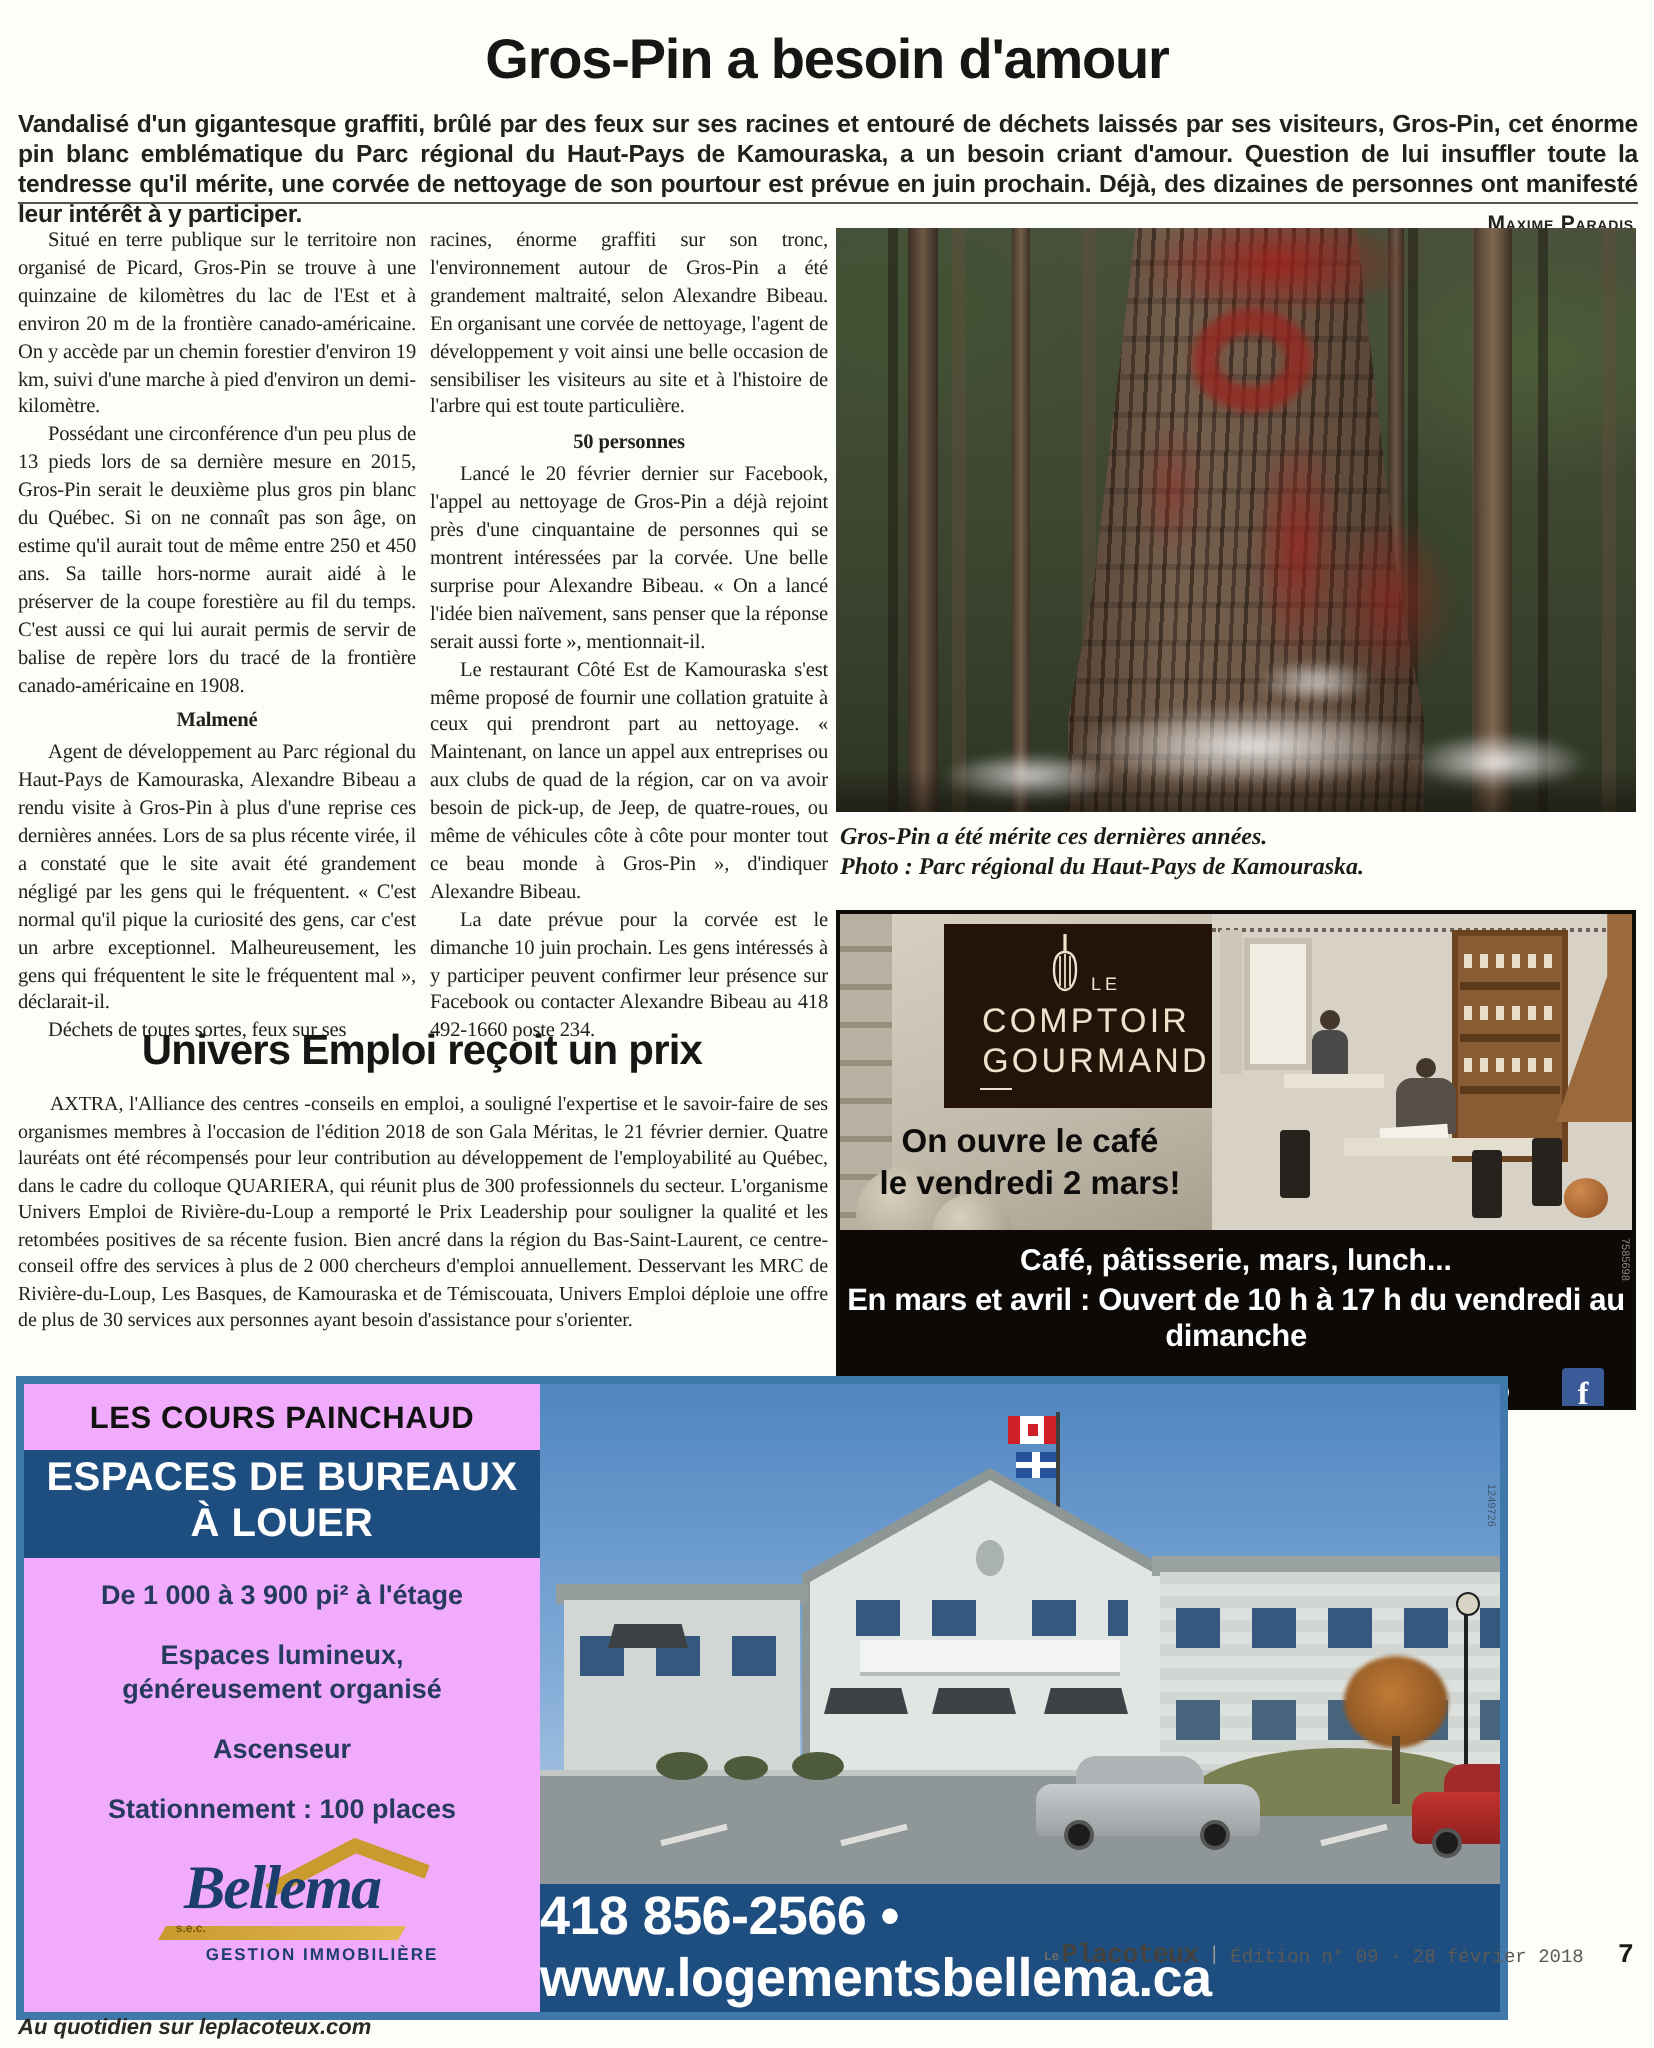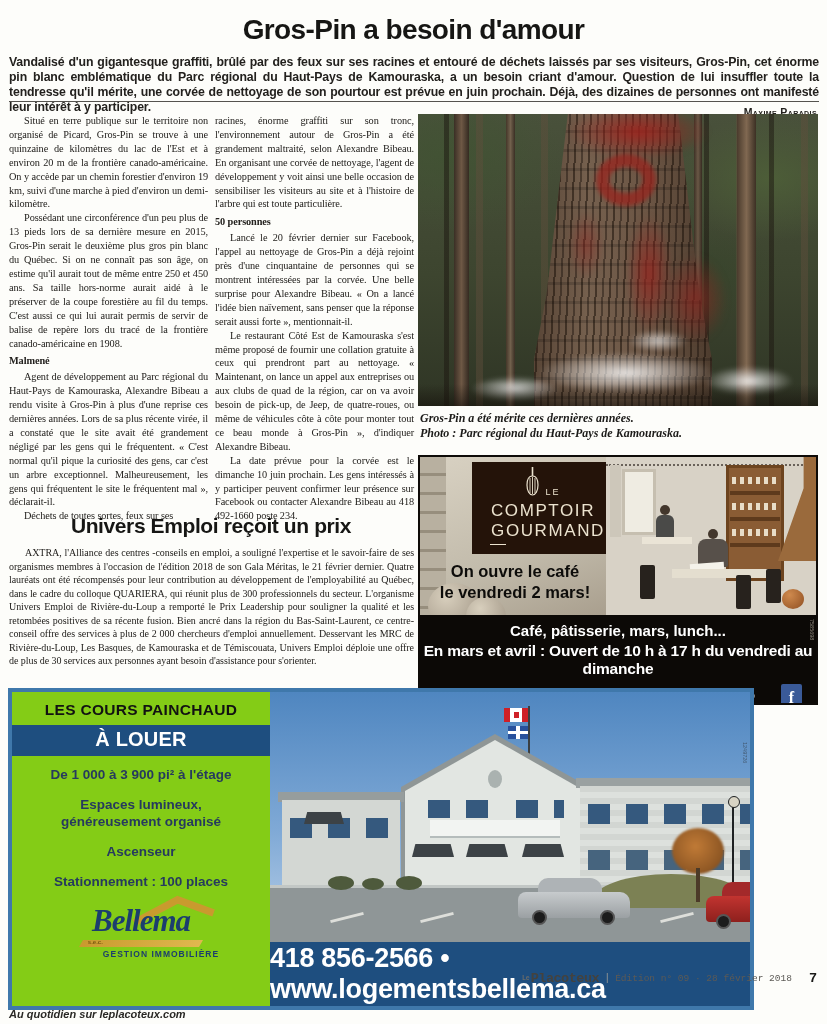--- a/index.html
+++ b/index.html
@@ -13,21 +13,21 @@
     font-weight:bold; font-size:12.3px; line-height:15px; text-align:justify; letter-spacing:-0.15px; color:#23211e; }
   .byline-rule { position:absolute; top:101px; left:9px; width:810px; border-top:1px solid #55534f; }
   .byline { position:absolute; top:106px; right:10px; font-family:"Liberation Sans", sans-serif;
     font-weight:bold; font-size:10.5px; font-variant:small-caps; letter-spacing:0.4px; color:#23211e; }
 
   .col { position:absolute; top:114px; width:199px; font-size:10.3px; line-height:13.9px;
     letter-spacing:-0.1px; text-align:justify; color:#23211e; }
   .col1 { left:9px; } .col2 { left:215px; }
   .para { text-indent:15px; }
   .para.noindent { text-indent:0; }
-  .subhead { font-weight:bold; margin:4px 0 2px; text-indent:0; }
+  .subhead { text-align:center; font-weight:bold; margin:4px 0 2px; text-indent:0; }
 
   
   .tree-photo { position:absolute; left:418px; top:114px; width:400px; height:292px; overflow:hidden;
     background:
       radial-gradient(ellipse 140px 90px at 88% 22%, rgba(78,96,56,.85), rgba(0,0,0,0) 70%),
       radial-gradient(ellipse 160px 110px at 8% 14%, rgba(64,84,50,.75), rgba(0,0,0,0) 70%),
       radial-gradient(ellipse 120px 70px at 70% 55%, rgba(52,68,42,.6), rgba(0,0,0,0) 70%),
       linear-gradient(180deg,#49513b 0%, #3d452f 55%, #2f3525 100%); }
   .forest-lines { position:absolute; inset:0;
     background:repeating-linear-gradient(90deg, rgba(0,0,0,0) 0 26px, rgba(28,22,16,.5) 26px 31px,
@@ -119,21 +119,21 @@
   .agate-office { right:2px; top:50px; color:rgba(40,40,40,.55); }
 
   
   .title2 { position:absolute; top:514px; left:8px; width:406px; text-align:center;
     font-family:"Liberation Sans", sans-serif; font-weight:bold; font-size:21px; letter-spacing:-0.4px; color:#161614; }
   .body2 { position:absolute; top:546px; left:9px; width:405px; font-size:10px; line-height:13.5px;
     text-align:justify; text-indent:16px; letter-spacing:-0.05px; color:#23211e; }
 
   
   .office-ad { position:absolute; left:8px; top:688px; width:746px; height:322px;
-    border:4px solid #3f78ab; background:#84cc16; display:flex; font-family:"Liberation Sans", sans-serif; }
+    border:4px solid #3f78ab; background:#f0abfc; display:flex; font-family:"Liberation Sans", sans-serif; }
   .office-left { width:258px; text-align:center; color:#1c2b4a; padding-top:5px; }
   .lcp-header { font-weight:bold; font-size:15.5px; letter-spacing:0.3px; color:#121212; margin:4px 0 6px; }
   .banner { background:#1e4e7f; color:#fff; font-weight:bold; font-size:20px; line-height:23px;
     padding:3px 0 5px; letter-spacing:0.2px; }
   .features { margin-top:10px; }
   .feature { font-weight:bold; font-size:13.5px; line-height:17px; color:#263a5e;
     white-space:pre-line; margin:0 8px 13px; }
   .bellema { position:relative; margin-top:12px; height:86px; }
   .bellema-roof { position:absolute; left:120px; top:-8px; }
   .bellema-name { font-family:"Liberation Serif", serif; font-style:italic; font-weight:bold;
@@ -332,20 +332,21 @@
     <div class="agate agate-cafe">7585698</div>
   </div>
 
   <h2 class="title2">Univers Emploi reçoit un prix</h2>
   <p class="body2">AXTRA, l'Alliance des centres -conseils en emploi, a souligné l'expertise et le savoir-faire de ses organismes membres à l'occasion de l'édition 2018 de son Gala Méritas, le 21 février dernier. Quatre lauréats ont été récompensés pour leur contribution au développement de l'employabilité au Québec, dans le cadre du colloque QUARIERA, qui réunit plus de 300 professionnels du secteur. L'organisme Univers Emploi de Rivière-du-Loup a remporté le Prix Leadership pour souligner la qualité et les retombées positives de sa récente fusion. Bien ancré dans la région du Bas-Saint-Laurent, ce centre-conseil offre des services à plus de 2 000 chercheurs d'emploi annuellement. Desservant les MRC de Rivière-du-Loup, Les Basques, de Kamouraska et de Témiscouata, Univers Emploi déploie une offre de plus de 30 services aux personnes ayant besoin d'assistance pour s'orienter.</p>
 
   <div class="office-ad">
     <div class="office-left">
       <div class="lcp-header">LES COURS PAINCHAUD</div>
       <div class="banner">
+        <div>ESPACES DE BUREAUX</div>
         <div>À LOUER</div>
       </div>
       <div class="features">
           <div class="feature">De 1 000 à 3 900 pi² à l'étage</div>
           <div class="feature">Espaces lumineux,
 généreusement organisé</div>
           <div class="feature">Ascenseur</div>
           <div class="feature">Stationnement : 100 places</div>
         </div>
       <div class="bellema">

